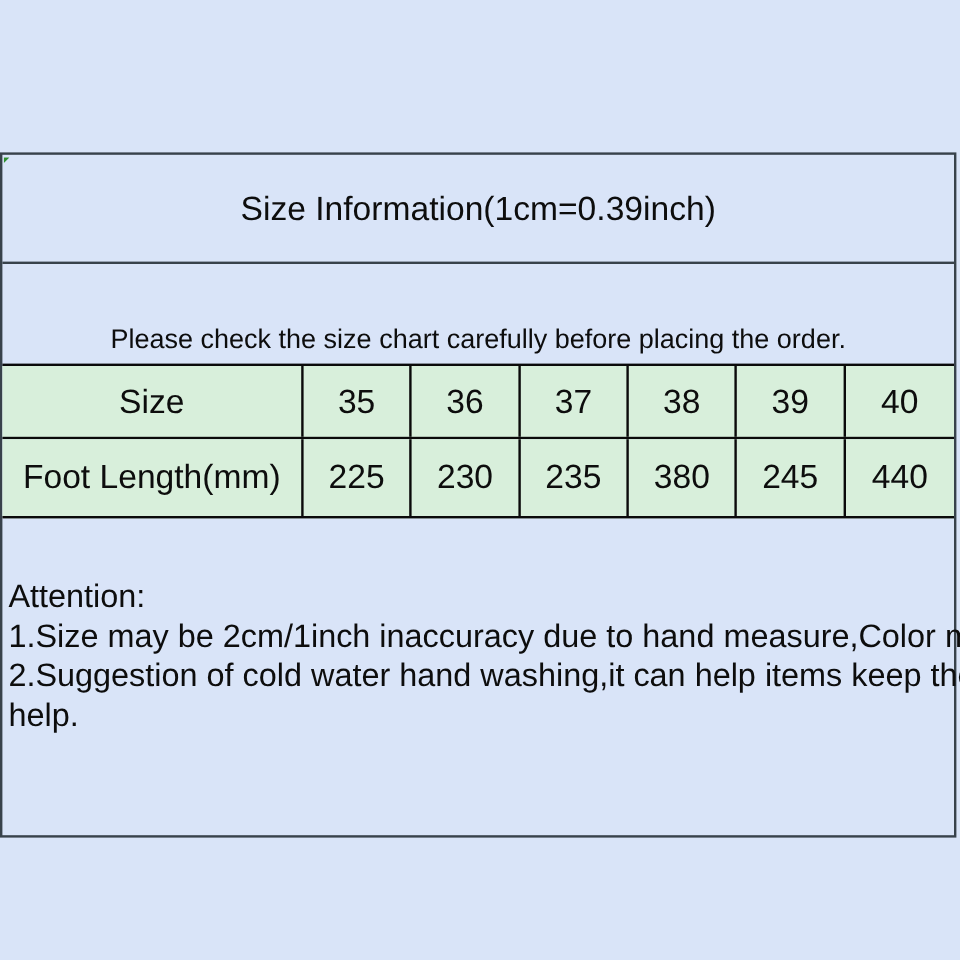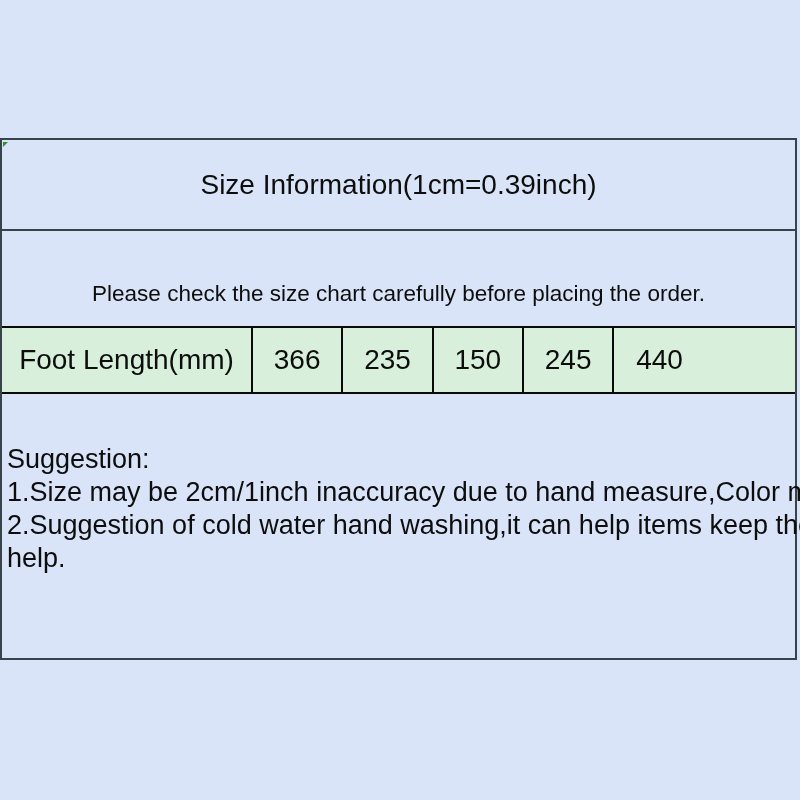--- a/index.html
+++ b/index.html
@@ -12,21 +12,21 @@
     background: var(--page-bg, #d9e4f8);
     color: var(--text, #0d0d0d);
   }
   .page {
     position: relative;
     width: 800px;
     height: 800px;
   }
   .panel {
     position: absolute;
-    top: 138px;
+    top: 127px;
     left: 0;
     width: 797px;
     box-sizing: border-box;
     border: 2px solid var(--outer-border, #38424b);
     background: var(--panel-bg, #d9e4f8);
     display: flex;
     flex-direction: column;
   }
   .corner-artifact {
     position: absolute;
@@ -45,21 +45,21 @@
     justify-content: center;
     font-size: 28px;
   }
   .notice-row {
     height: 76px;
     border-bottom: 2px solid var(--table-border, #000);
     display: flex;
     align-items: flex-end;
     justify-content: center;
     font-size: 22.5px;
-    padding-bottom: 19px;
+    padding-bottom: 7px;
     box-sizing: content-box;
   }
   .size-table {
     display: flex;
     flex-direction: column;
   }
   .table-row {
     display: grid;
     grid-template-columns: 251px repeat(6, 1fr);
     background: var(--row-green, #d8efdb);
@@ -95,30 +95,40 @@
 
     <div class="title-row">
       <span>Size Information(1cm=0.39inch)</span>
     </div>
 
     <div class="notice-row">
       <span>Please check the size chart carefully before placing the order.</span>
     </div>
 
     <div class="size-table">
+      <div class="table-row row-header">
+        <div class="cell">Size</div>
+        <div class="cell">35</div>
+        <div class="cell">36</div>
+        <div class="cell">37</div>
+        <div class="cell">38</div>
+        <div class="cell">39</div>
+        <div class="cell">40</div>
+      </div>
       <div class="table-row row-data">
         <div class="cell">Foot Length(mm)</div>
-        <div class="cell">366</div>
+        <div class="cell">225</div>
+        <div class="cell">230</div>
         <div class="cell">235</div>
-        <div class="cell">150</div>
+        <div class="cell">380</div>
         <div class="cell">245</div>
         <div class="cell">440</div>
       </div>
     </div>
 
     <div class="attention">
-      <div class="attention-line">Suggestion:</div>
+      <div class="attention-line">Attention:</div>
       <div class="attention-line">1.Size may be 2cm/1inch inaccuracy due to hand measure,Color may</div>
       <div class="attention-line">2.Suggestion of cold water hand washing,it can help items keep their</div>
       <div class="attention-line">help.</div>
     </div>
   </div>
 </div>
 
 </body></html>

